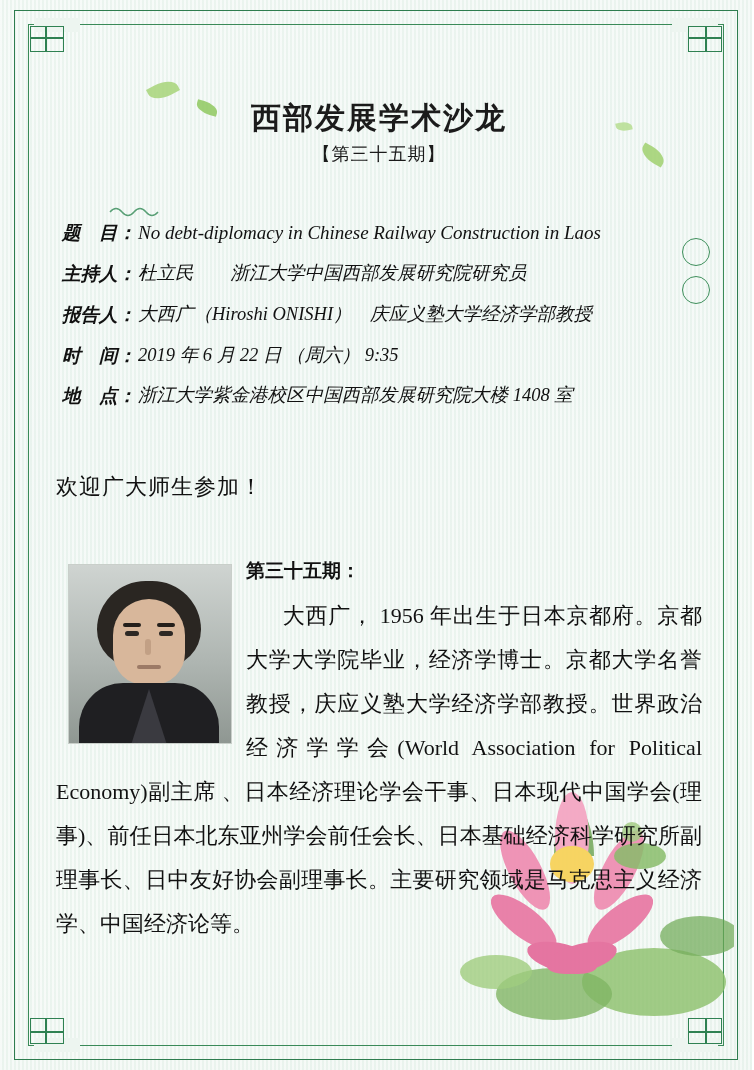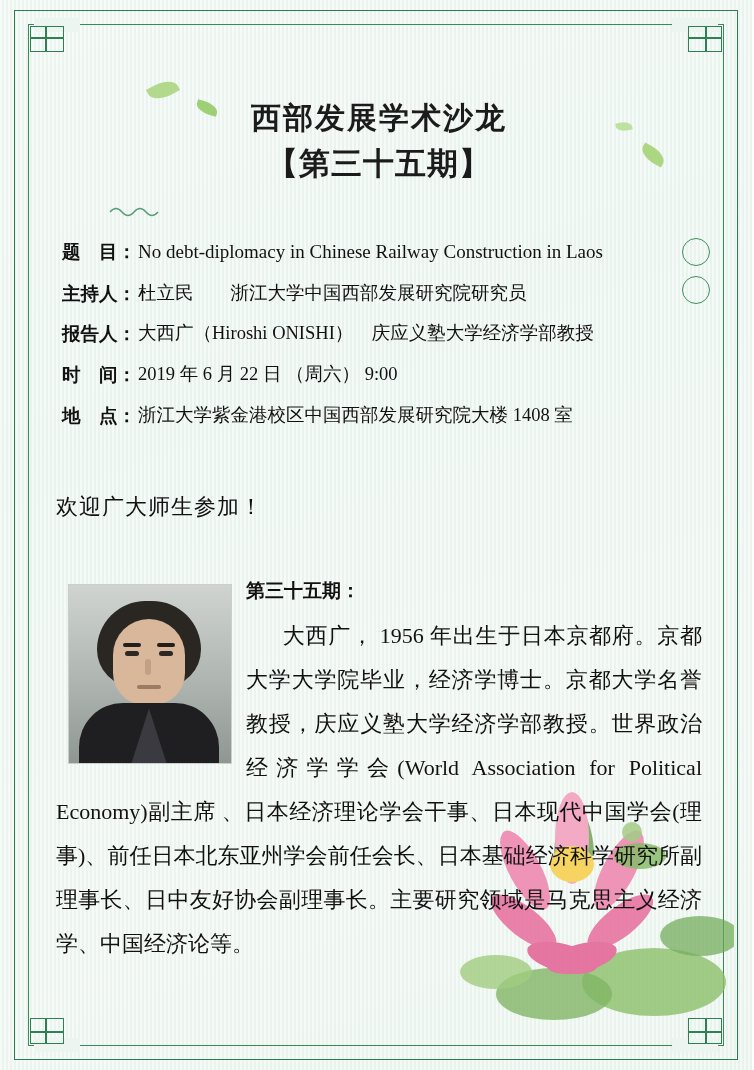--- a/index.html
+++ b/index.html
@@ -127,37 +127,38 @@
   }
   .title-main {
     font-family: "DejaVu Sans", "Liberation Sans", sans-serif;
     font-size: 30px;
     font-weight: 700;
     letter-spacing: 2px;
     line-height: 1.45;
   }
   .title-sub {
     font-family: "DejaVu Sans", "Liberation Sans", sans-serif;
-    font-size: 31px;
-    font-weight: 700;
+    font-size: 18px;
+    font-weight: 400;
     letter-spacing: 1px;
     line-height: 1.5;
   }
 
   .info {
     margin-top: 52px;
     margin-left: 6px;
   }
   .info-row {
     display: flex;
     align-items: center;
     margin-bottom: 13px;
     font-size: 18.5px;
     color: #111;
     line-height: 1.5;
+    font-style: italic;
   }
   .info-label {
     flex: 0 0 auto;
     font-weight: 700;
     font-family: "DejaVu Sans", "Liberation Sans", sans-serif;
     white-space: pre;
     margin-right: 2px;
   }
   .info-value {
     flex: 1 1 auto;
@@ -317,21 +318,21 @@
       <div class="info-row">
         <span class="info-label">主持人：</span>
         <span class="info-value">杜立民　　浙江大学中国西部发展研究院研究员</span>
       </div>
       <div class="info-row">
         <span class="info-label">报告人：</span>
         <span class="info-value">大西广（Hiroshi ONISHI）　庆应义塾大学经济学部教授</span>
       </div>
       <div class="info-row">
         <span class="info-label">时　间：</span>
-        <span class="info-value">2019 年 6 月 22 日 （周六） 9:00</span>
+        <span class="info-value">2019 年 6 月 22 日 （周六） 9:35</span>
       </div>
       <div class="info-row">
         <span class="info-label">地　点：</span>
         <span class="info-value">浙江大学紫金港校区中国西部发展研究院大楼 1408 室</span>
       </div>
     </div>
 
     <div class="welcome">欢迎广大师生参加！</div>
 
     <div class="bio">

